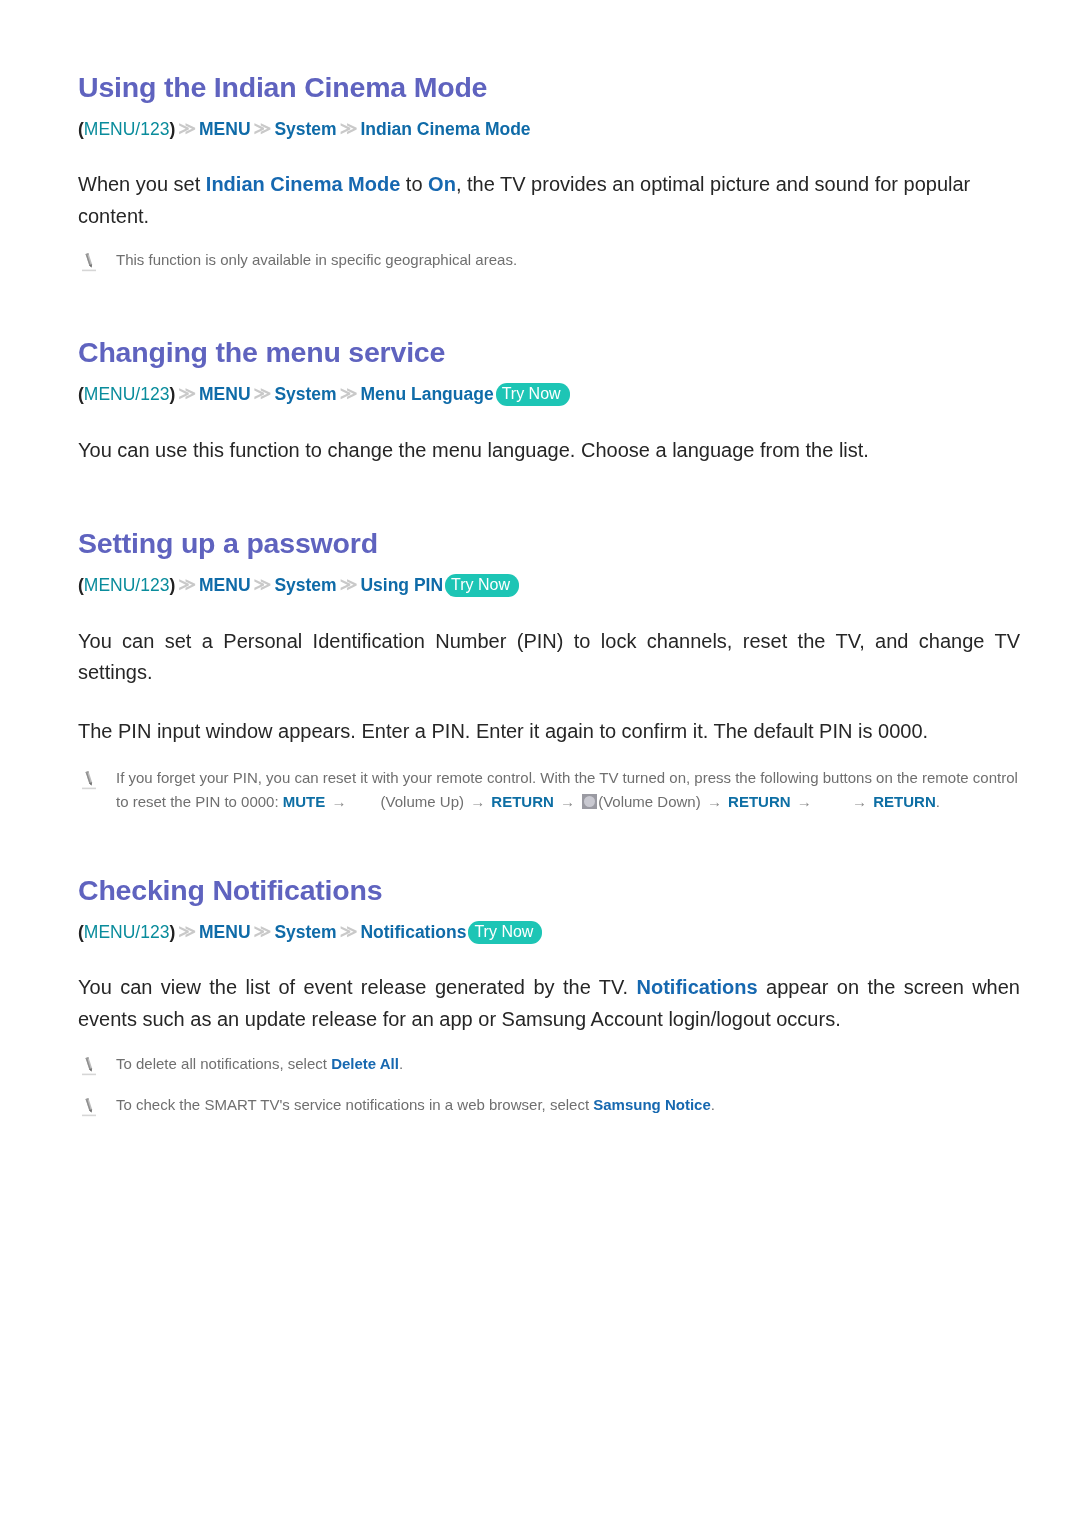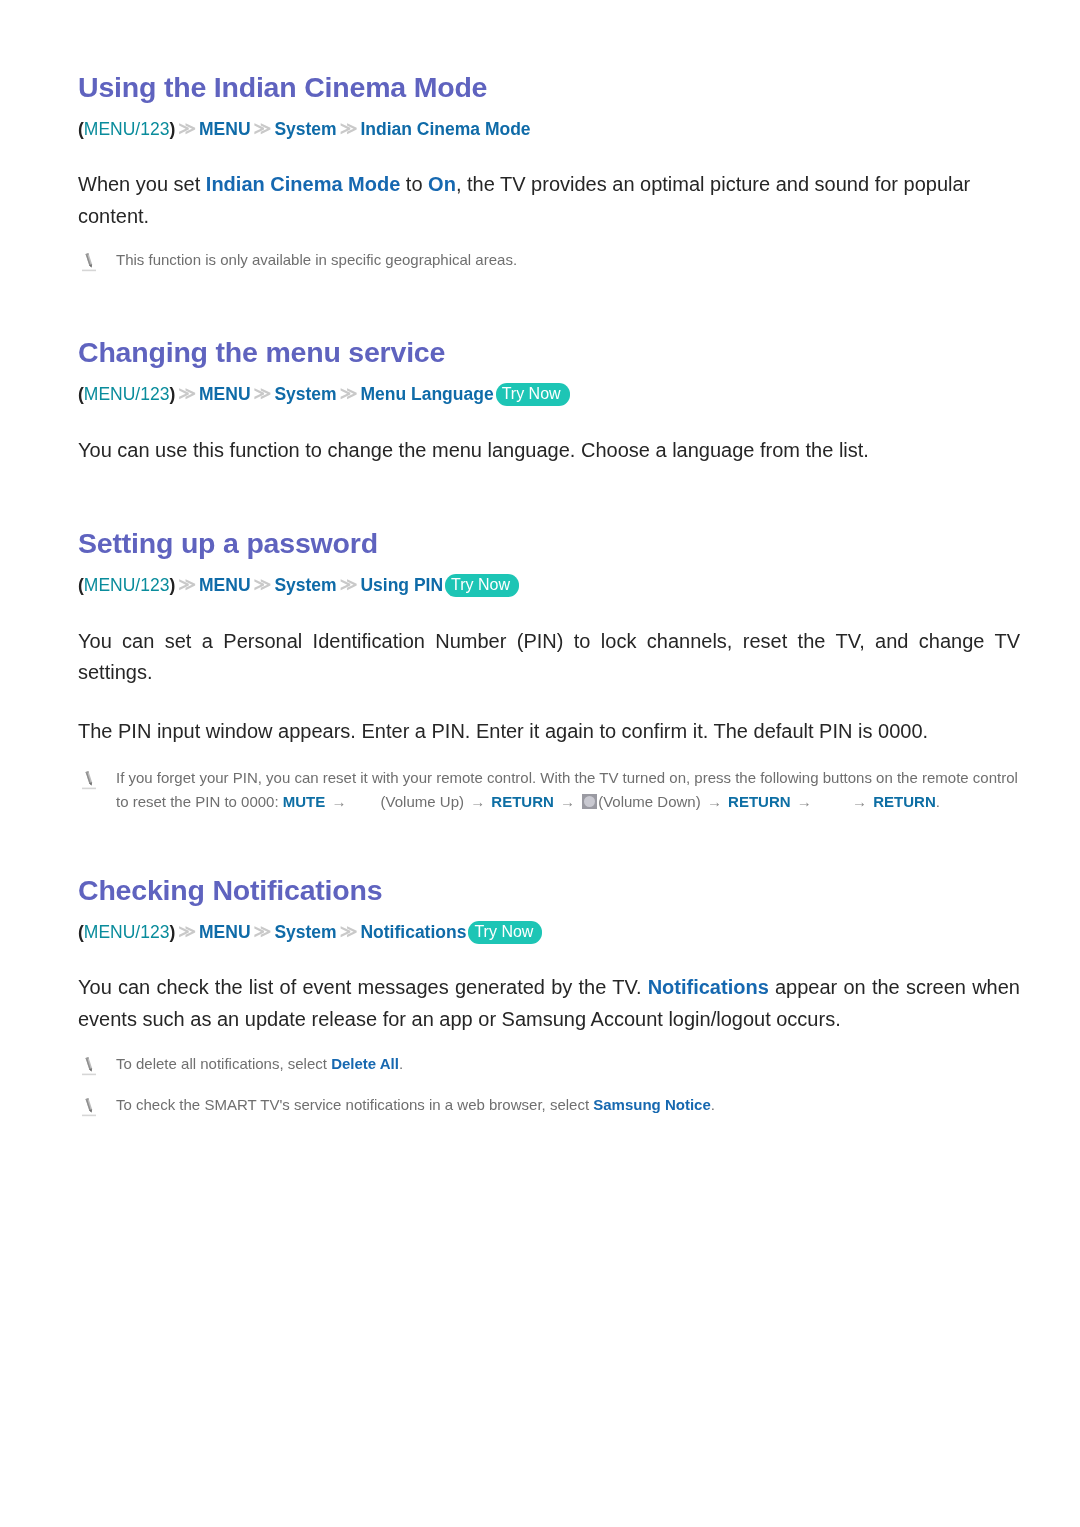--- a/index.html
+++ b/index.html
@@ -177,21 +177,21 @@
                 <path d="M10.2 14.2 L13.2 14.2 L11.7 17.0 Z" fill="#6e6e6e"></path>
               </g>
               <rect x="4" y="18.6" width="14" height="1.6" fill="#d6d6d6"></rect>
             </svg></span>
           <div class="note-body"><span>If you forget your PIN, you can reset it with your remote control. With the TV turned on, press the following buttons on the remote control to reset the PIN to 0000: </span><span class="key">MUTE</span><span class="arrow"> → </span><span class="gapicon"></span><span>(Volume Up)</span><span class="arrow"> → </span><span class="key">RETURN</span><span class="arrow"> → </span><span class="btn-icon"></span><span>(Volume Down)</span><span class="arrow"> → </span><span class="key">RETURN</span><span class="arrow"> → </span><span class="gapicon"></span><span class="arrow"> → </span><span class="key">RETURN</span><span>.</span></div>
         </div>
       </section>
       <section class="sec-4">
         <h2 class="section-title">Checking Notifications</h2>
         <div class="breadcrumb"><span class="bc-paren">(</span><span class="bc-menu123">MENU/123</span><span class="bc-paren">)</span><span class="bc-sep">≫</span><span class="bc-item">MENU</span><span class="bc-sep">≫</span><span class="bc-item">System</span><span class="bc-sep">≫</span><span class="bc-item">Notifications</span><span class="try-now">Try Now</span></div>
-        <p class="body-text justified"><span>You can check the list of event messages generated by the TV. </span><span class="lnk">Notifications</span><span> appear on the screen when events such as an update release for an app or Samsung Account login/logout occurs.</span></p>
+        <p class="body-text justified"><span>You can view the list of event release generated by the TV. </span><span class="lnk">Notifications</span><span> appear on the screen when events such as an update release for an app or Samsung Account login/logout occurs.</span></p>
         <div class="note">
           <span class="note-icon"><svg viewBox="0 0 22 22" width="22" height="22" aria-hidden="true">
               <g transform="rotate(-18 11 11)">
                 <path d="M10.2 2.6 L13.2 2.6 L13.2 14.2 L11.7 17.0 L10.2 14.2 Z" fill="#bdbdbd"></path>
                 <path d="M10.2 2.6 L11.7 2.6 L11.7 14.2 L11.7 17.0 L10.2 14.2 Z" fill="#8e8e8e"></path>
                 <rect x="10.2" y="2.2" width="3.0" height="1.6" fill="#9a9a9a"></rect>
                 <path d="M10.2 14.2 L13.2 14.2 L11.7 17.0 Z" fill="#6e6e6e"></path>
               </g>
               <rect x="4" y="18.6" width="14" height="1.6" fill="#d6d6d6"></rect>
             </svg></span>

